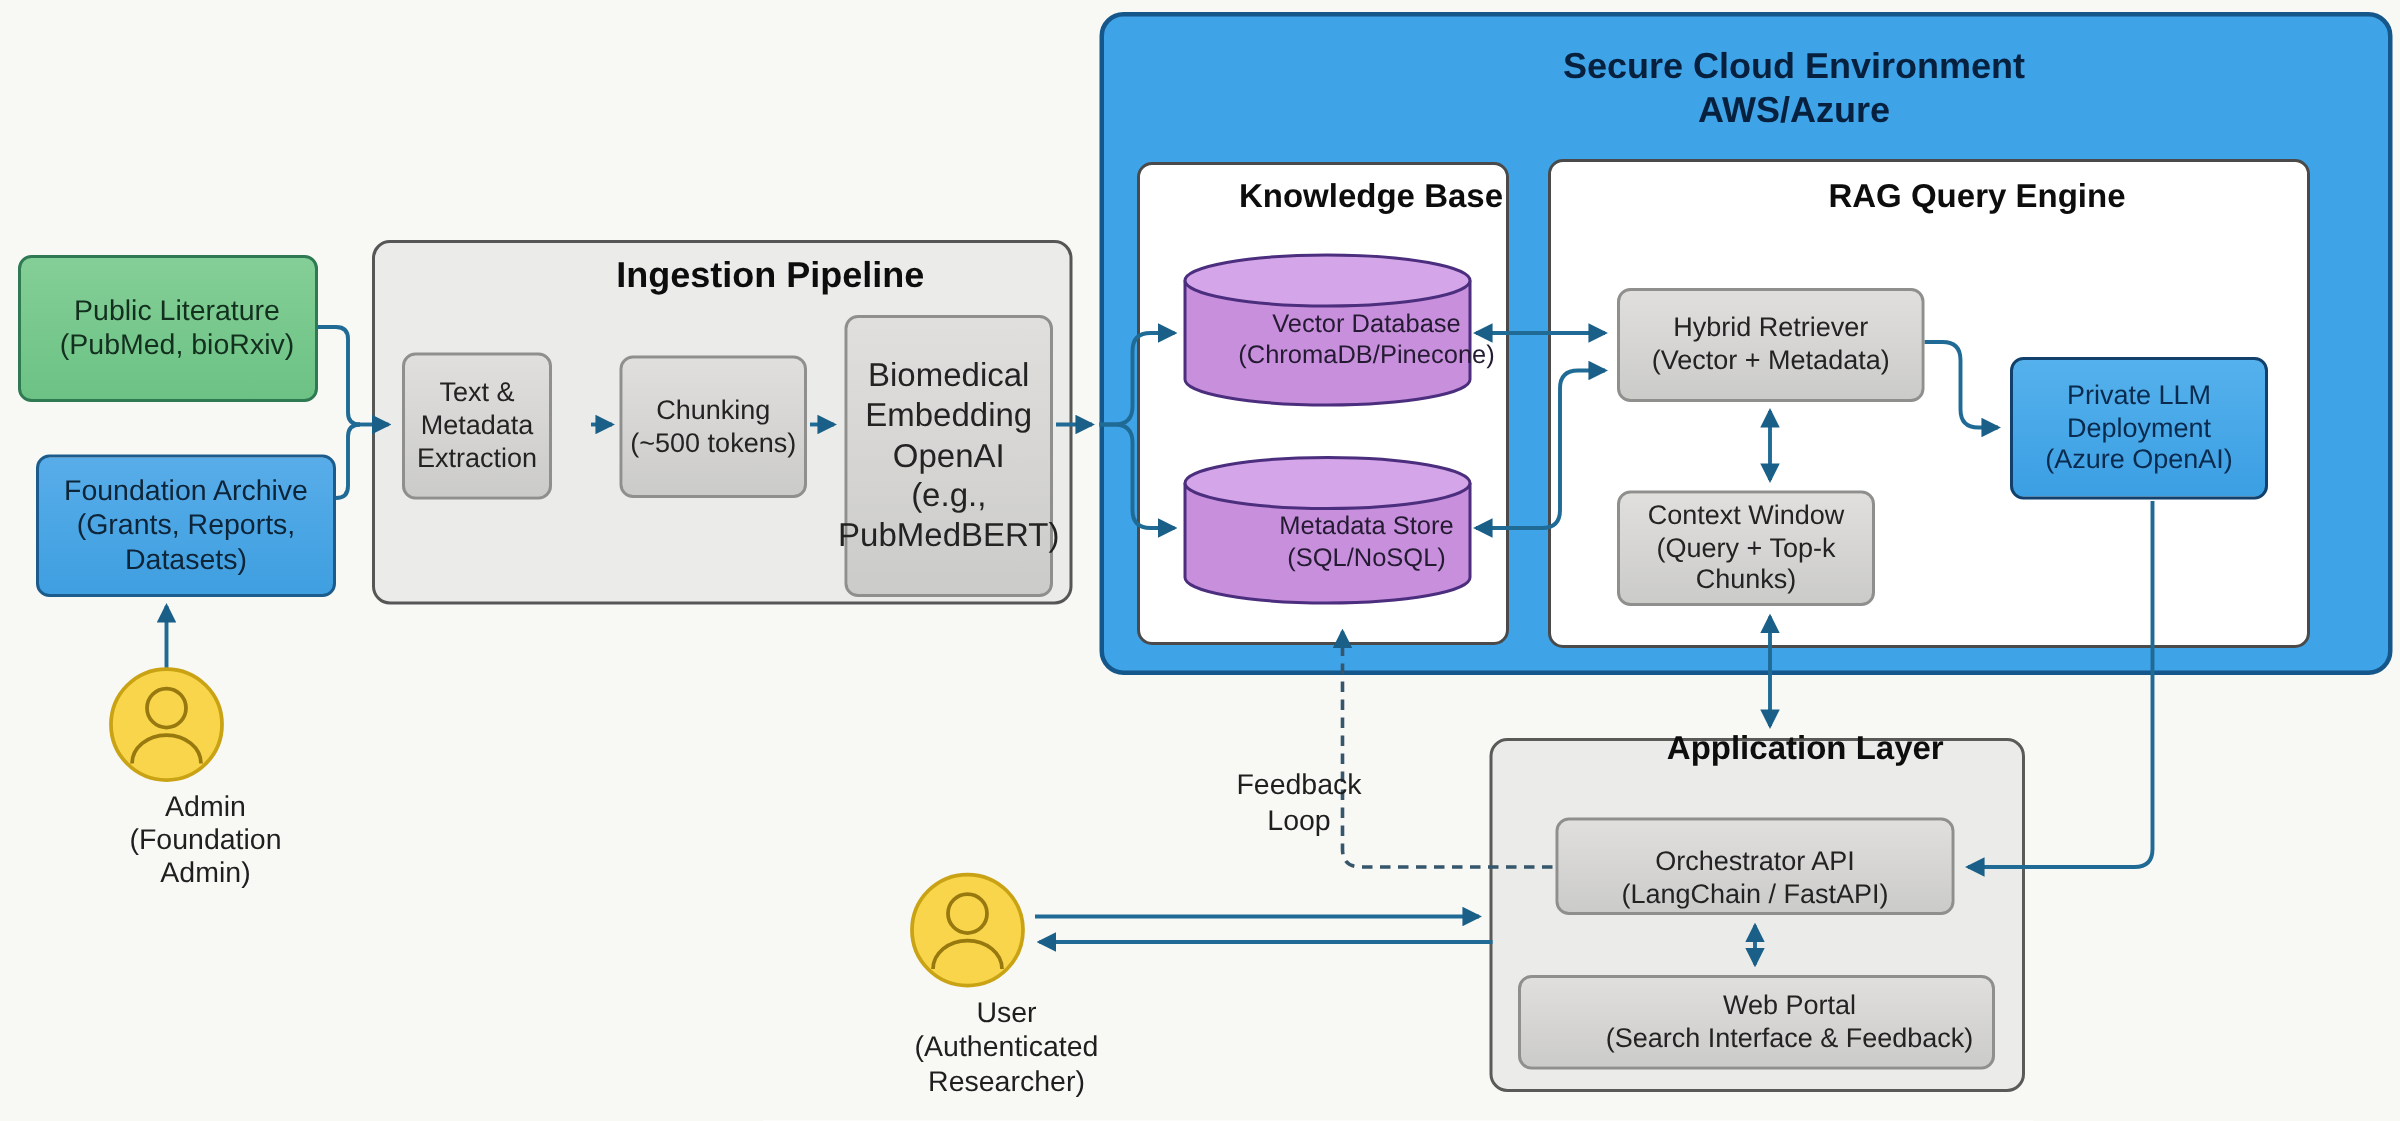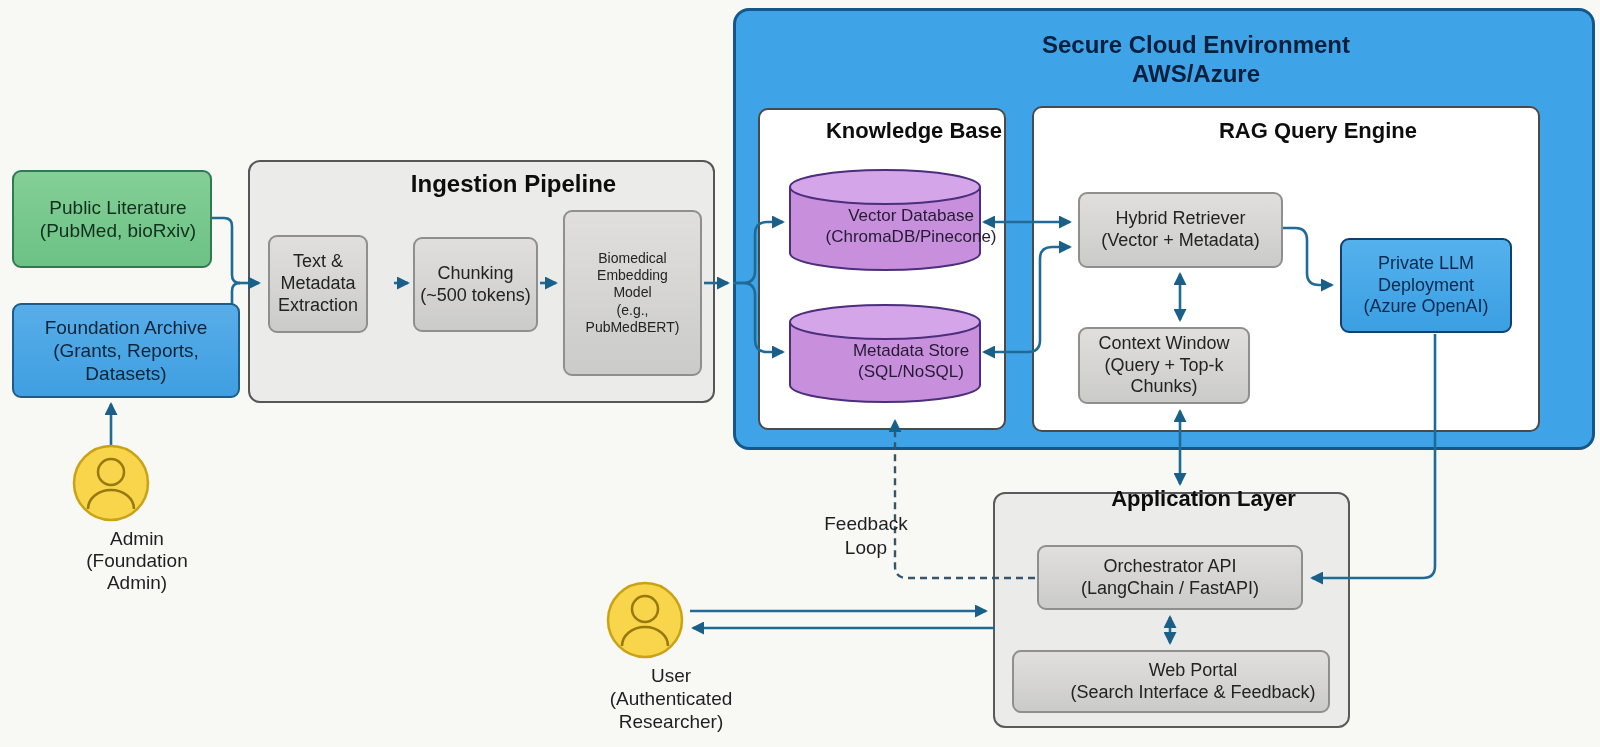--- a/index.html
+++ b/index.html
@@ -109,21 +109,21 @@
       <circle cx="645" cy="609" r="13" fill="none" stroke="#97790f" stroke-width="2.5"></circle>
       <path d="M622 646 a23 19 0 0 1 46 0" fill="none" stroke="#97790f" stroke-width="2.5"></path>
     </g>
   </svg>
 
   <div class="box greenbox" style="left:12px;top:170px;width:200px;height:98px;font-size:19px;">
     <div>Public Literature</div>
     <div>(PubMed, bioRxiv)</div>
   </div>
 
-  <div class="box bluebox" style="left:12px;top:303px;width:228px;height:95px;font-size:19px;text-align:center;">
+  <div class="box bluebox" style="left:24px;top:303px;width:200px;height:95px;font-size:19px;text-align:center;">
     <div>Foundation Archive</div>
     <div>(Grants, Reports,</div>
     <div>Datasets)</div>
   </div>
 
   <div class="lbl" style="left:21px;top:528px;width:180px;font-size:19px;line-height:22px;">
     <div>Admin</div>
     <div>(Foundation</div>
     <div>Admin)</div>
   </div>
@@ -134,24 +134,24 @@
     <div>Text &amp;</div>
     <div>Metadata</div>
     <div>Extraction</div>
   </div>
 
   <div class="box grey" style="left:413px;top:237px;width:125px;height:95px;font-size:18px;">
     <div>Chunking</div>
     <div>(~500 tokens)</div>
   </div>
 
-  <div class="box grey" style="left:563px;top:210px;width:139px;height:166px;font-size:14px;">
+  <div class="box grey" style="left:563px;top:210px;width:139px;height:188px;font-size:22px;">
     <div>Biomedical</div>
     <div>Embedding</div>
-    <div>Model</div>
+    <div>OpenAI</div>
     <div>(e.g.,</div>
     <div>PubMedBERT)</div>
   </div>
 
   <div class="title" style="left:733px;top:30px;width:862px;font-size:24px;line-height:29px;color:#06203e;">
     <div>Secure Cloud Environment</div>
     <div>AWS/Azure</div>
   </div>
 
   <div class="title" style="left:758px;top:118px;width:248px;font-size:22px;">Knowledge Base</div>
@@ -179,21 +179,21 @@
   </div>
 
   <div class="box llmbox" style="left:1340px;top:238px;width:172px;height:95px;font-size:18px;">
     <div>Private LLM</div>
     <div>Deployment</div>
     <div>(Azure OpenAI)</div>
   </div>
 
   <div class="title" style="left:993px;top:486px;width:357px;font-size:22px;">Application Layer</div>
 
-  <div class="box grey" style="left:1037px;top:545px;width:266px;height:65px;font-size:18px;">
+  <div class="box grey" style="left:1037px;top:545px;width:266px;height:65px;font-size:18px;justify-content:flex-end;">
     <div>Orchestrator API</div>
     <div>(LangChain / FastAPI)</div>
   </div>
 
   <div class="box grey" style="left:1012px;top:650px;width:318px;height:63px;font-size:18px;padding-left:44px;">
     <div>Web Portal</div>
     <div>(Search Interface &amp; Feedback)</div>
   </div>
 
   <div class="lbl" style="left:545px;top:664px;width:200px;font-size:19px;line-height:23px;">

